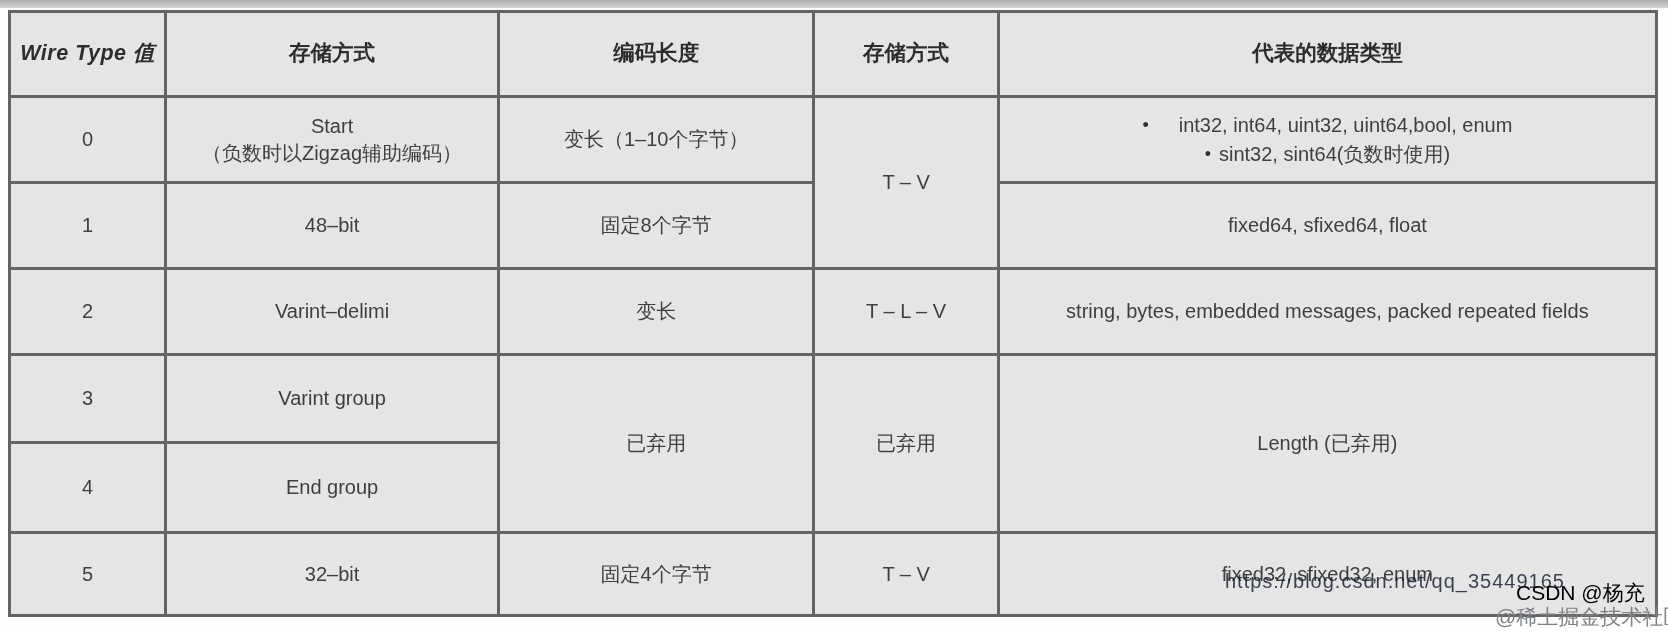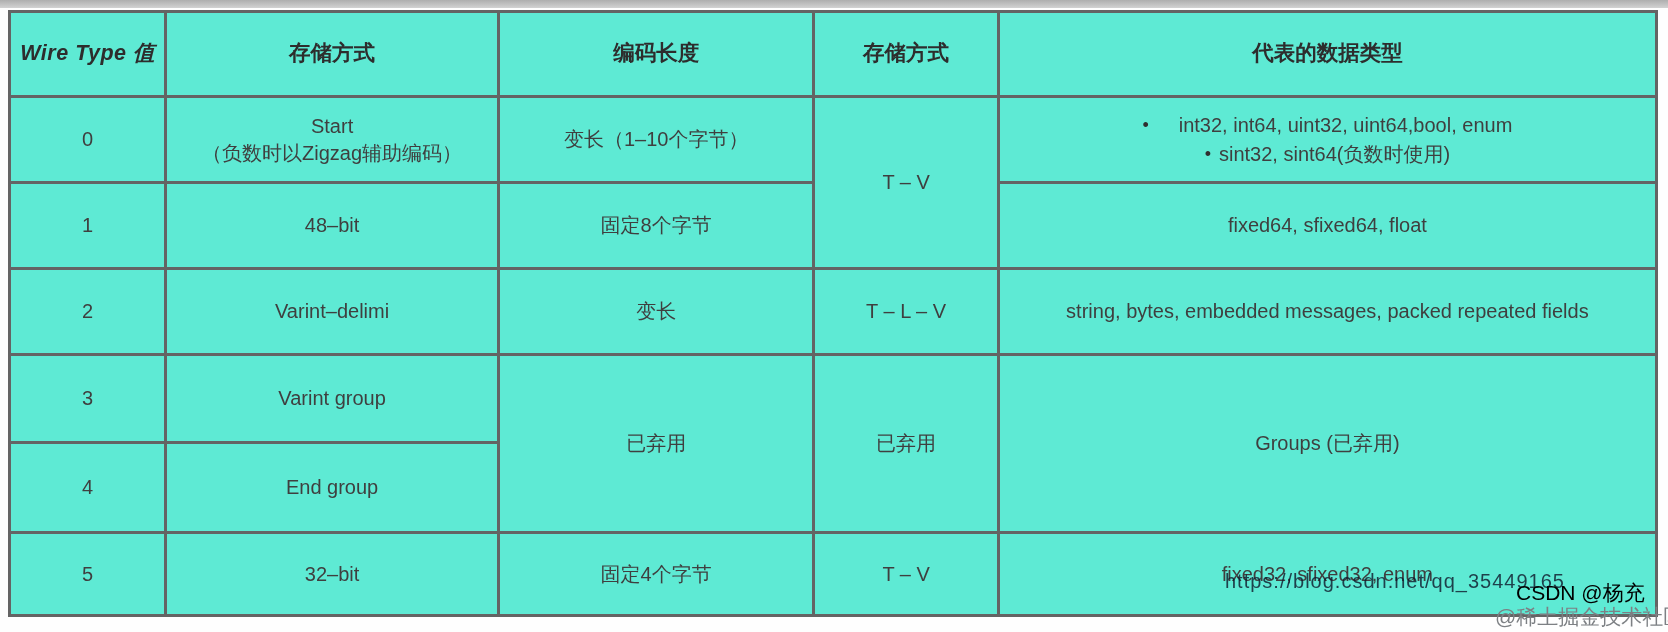--- a/index.html
+++ b/index.html
@@ -21,21 +21,21 @@
     position:absolute; left:8px; top:10px;
     width:1650px; height:604px;
     border-collapse:collapse; table-layout:fixed;
   }
   table.wiretable td, table.wiretable th {
     border:3px solid #646464;
     text-align:center; vertical-align:middle;
     font-size:20px; line-height:1.35;
     padding:2px 4px;
     color:#3f3f3f;
-    background:#5eead4;
+    background:#e5e5e5;
   }
   table.wiretable th {
     font-weight:bold; font-size:21.5px; color:#2d2d2d;
   }
   th.wt-italic { font-style:italic; letter-spacing:0.5px; }
   td.gray { background:#c9c9c9; }
 
   tr.h-row   { height:85px; }
   tr.r0-row  { height:86px; }
   tr.r1-row  { height:86px; }
@@ -124,21 +124,21 @@
       <td>变长</td>
       <td>T – L – V</td>
       <td>string, bytes, embedded messages, packed repeated fields</td>
     </tr>
 
     <tr class="r3-row">
       <td>3</td>
       <td class="gray">Varint group</td>
       <td class="gray" rowspan="2">已弃用</td>
       <td class="gray" rowspan="2">已弃用</td>
-      <td class="gray" rowspan="2">Groups (已弃用)</td>
+      <td class="gray" rowspan="2">Length (已弃用)</td>
     </tr>
 
     <tr class="r4-row">
       <td>4</td>
       <td class="gray">End group</td>
     </tr>
 
     <tr class="r5-row">
       <td>5</td>
       <td>32–bit</td>

